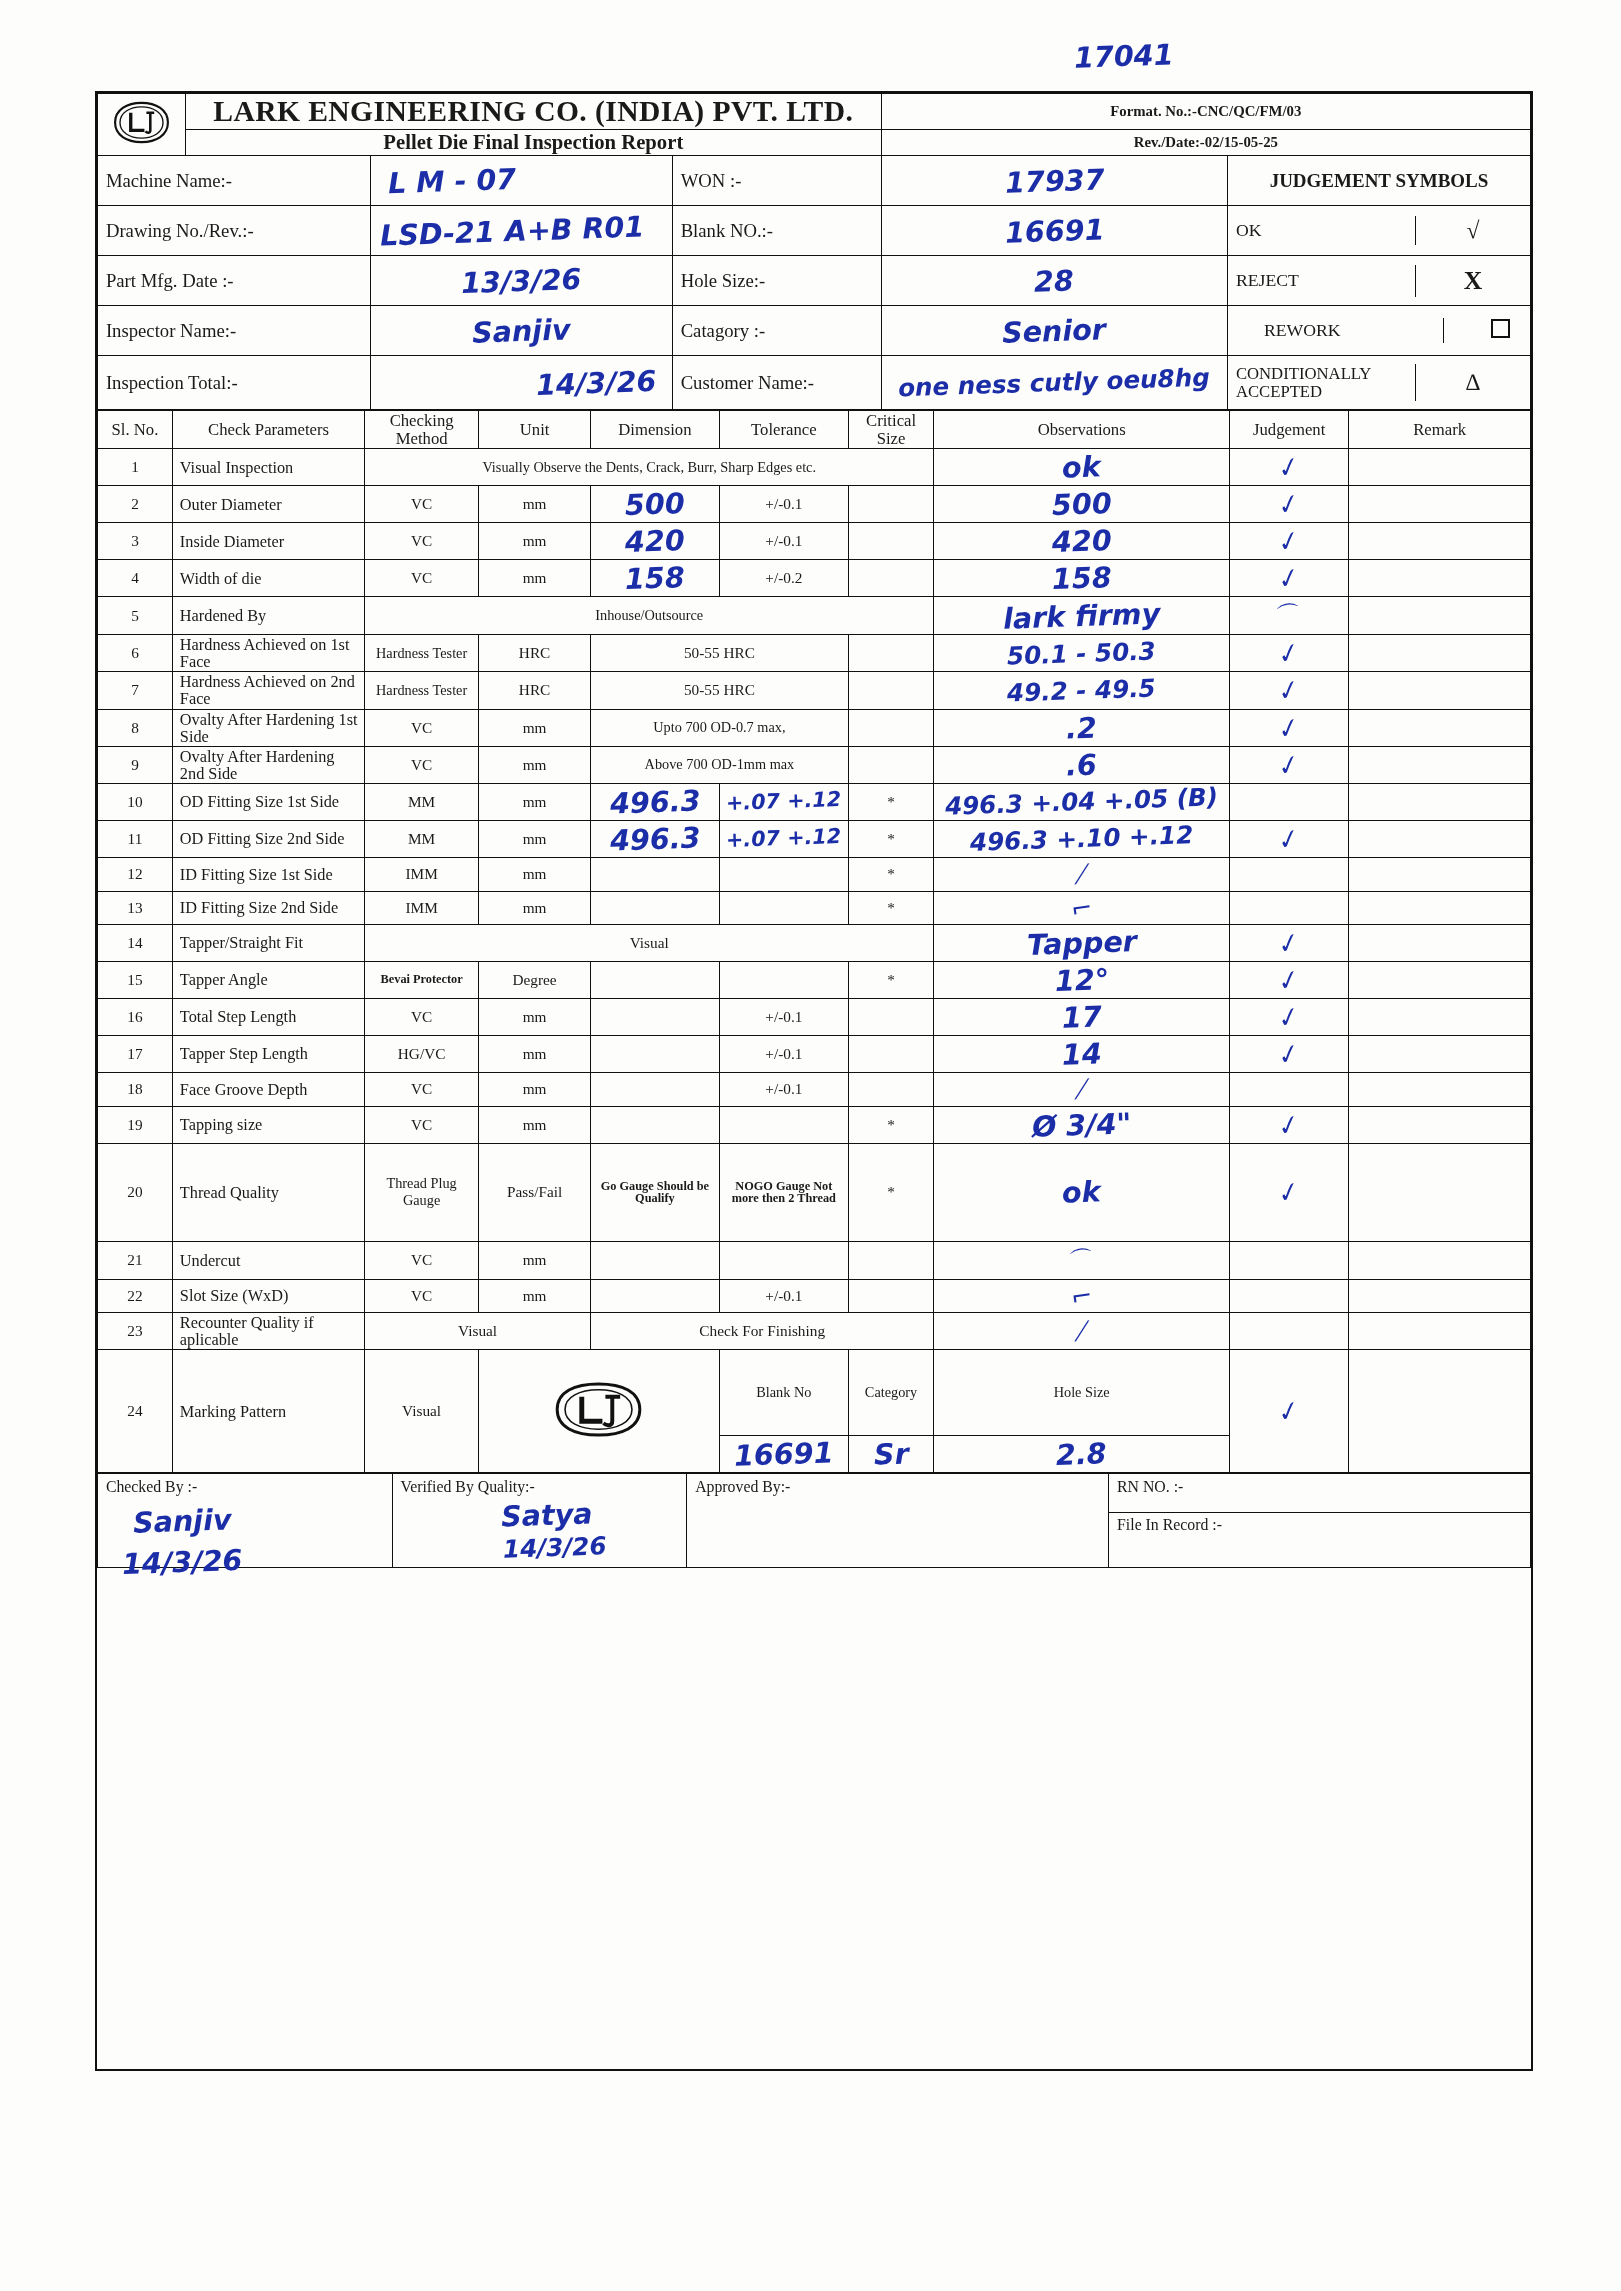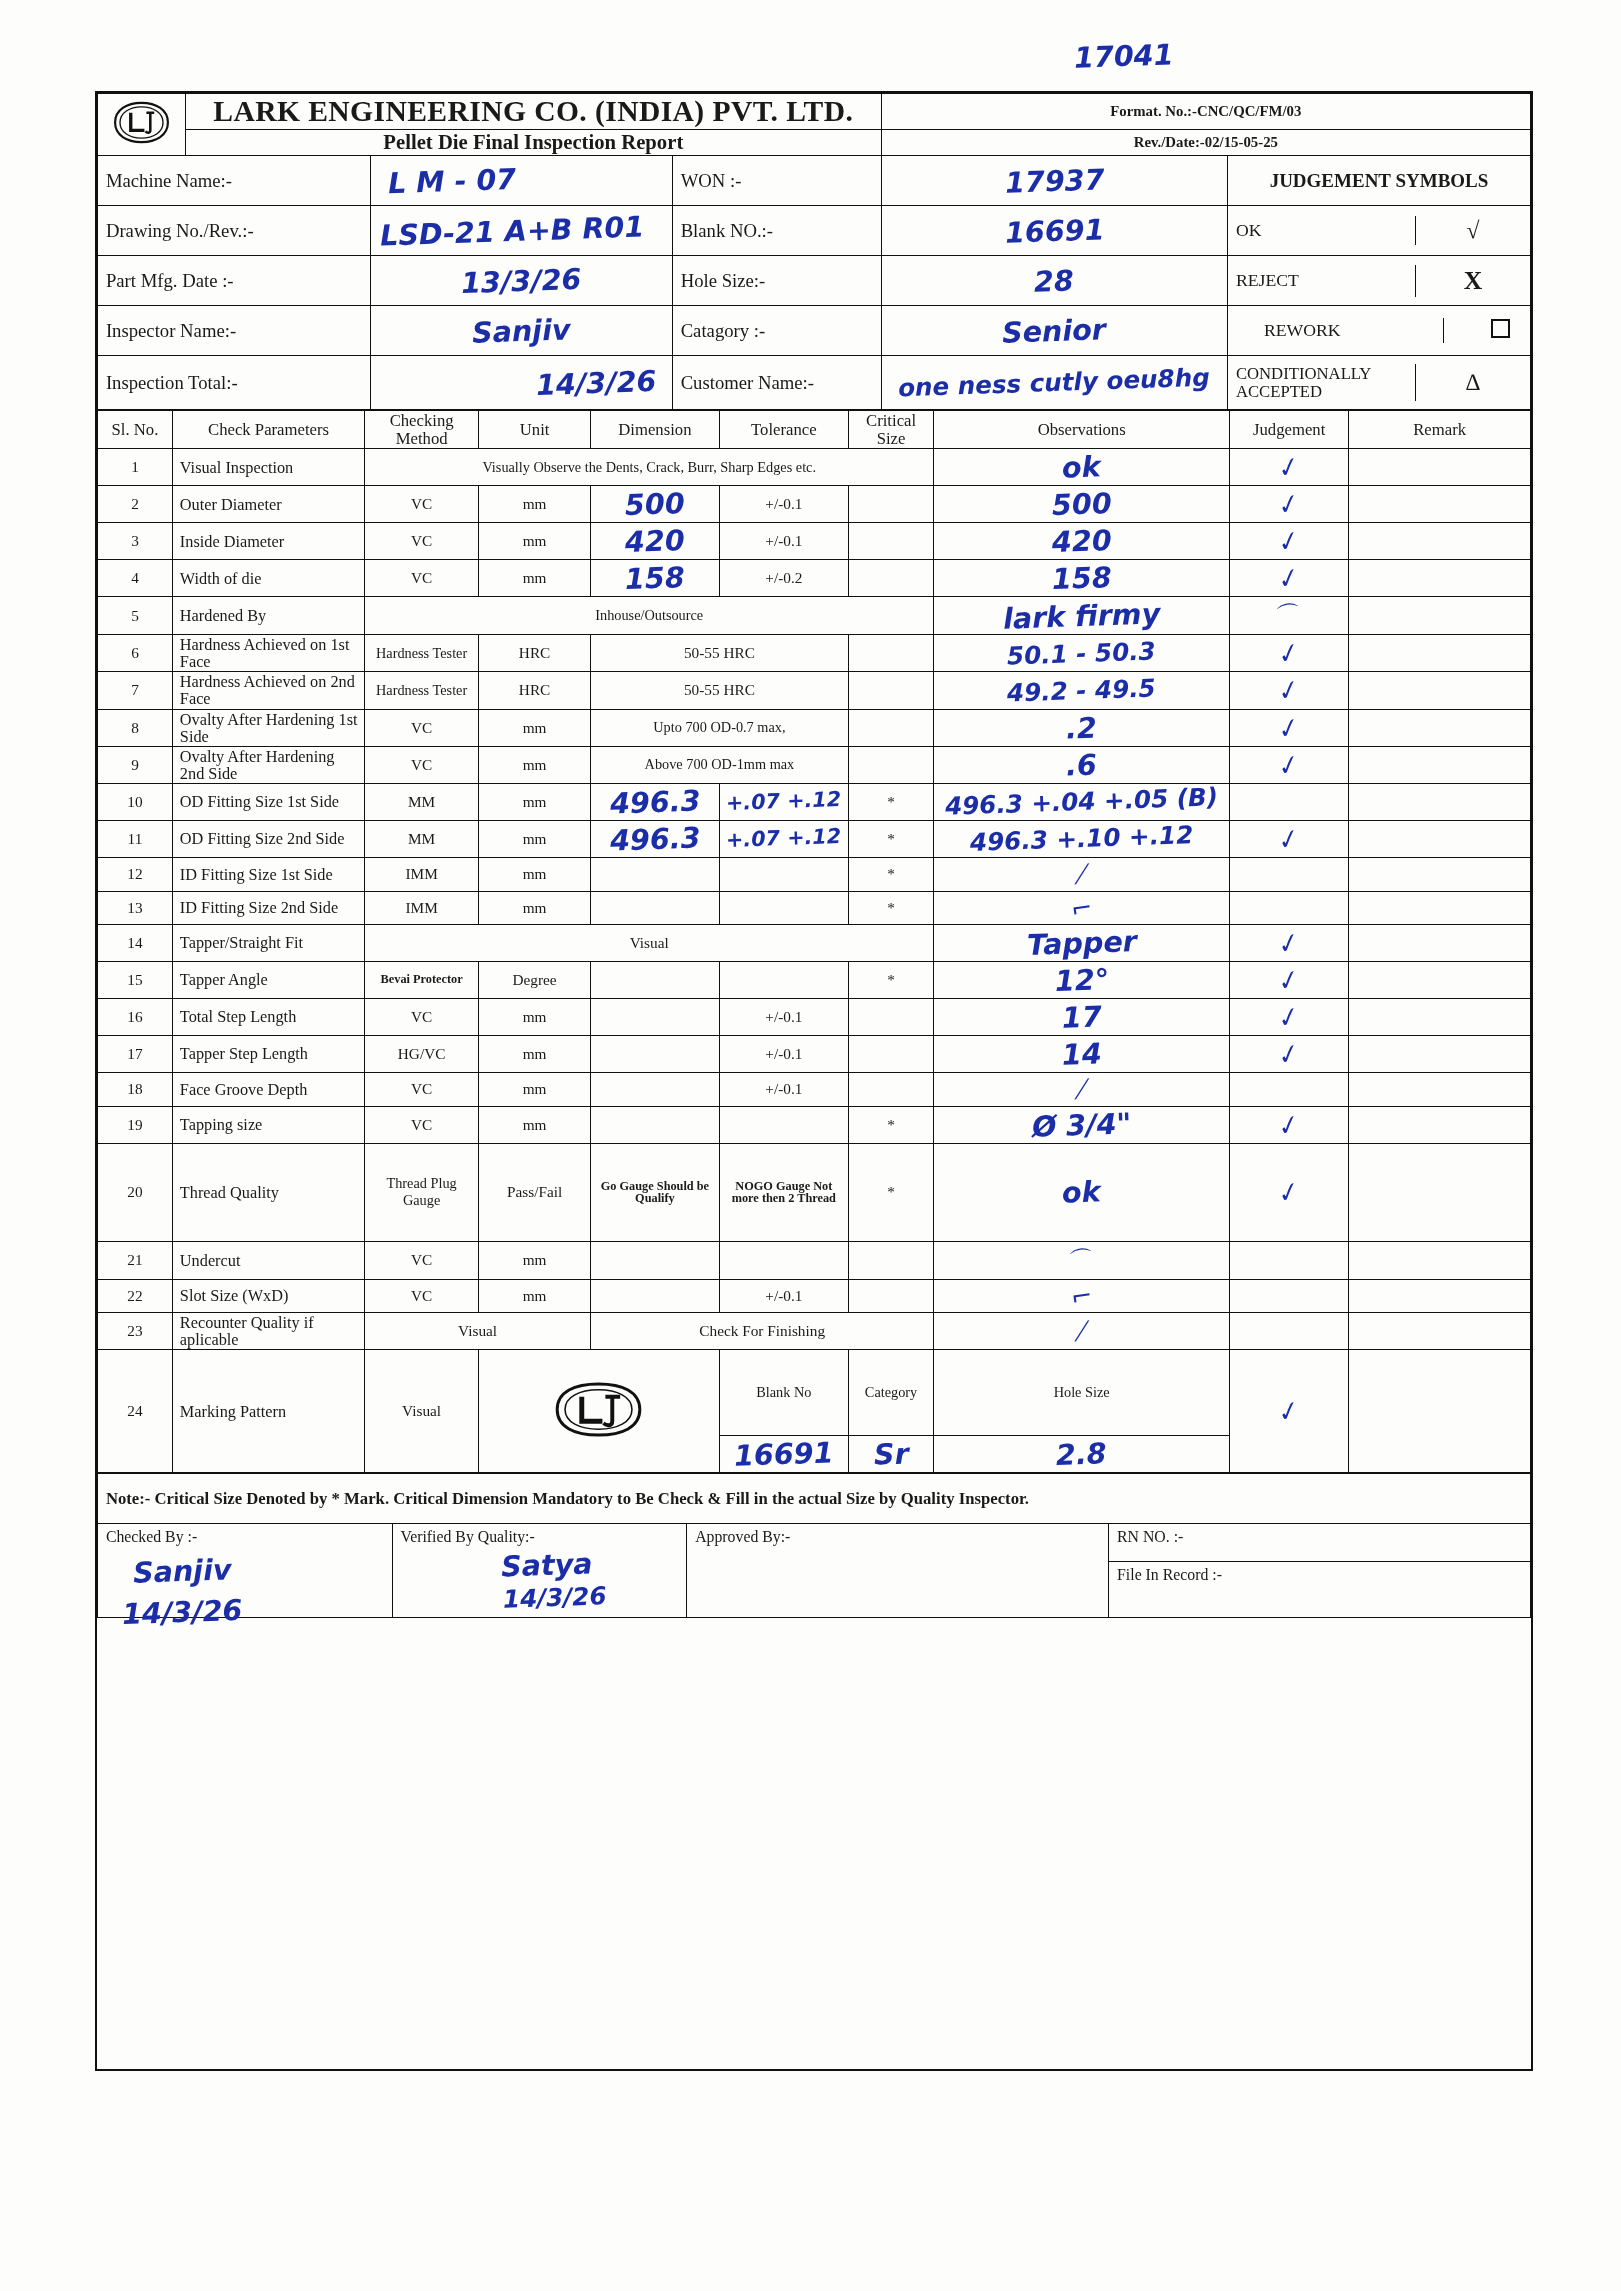--- a/index.html
+++ b/index.html
@@ -478,23 +478,20 @@
 
     <table>
       <colgroup>
           <col style="width:296px">
           <col style="width:296px">
           <col style="width:424px">
           <col style="width:424px">
         </colgroup>
       <tbody>
       <tr>
-        <td colspan="4" class="note" style="height:39px;">Note:- Critical Size Denoted by * Mark. Critical Dimension Mandatory to Be Check &amp; Fill in the actual Size by Quality Inspector.</td>
-      </tr>
-      <tr>
         <td class="sigcell">
           <span>Checked By :-</span>
           <div style="position:absolute;left:35px;top:29.6px;"><span class="hw lg">Sanjiv</span></div>
           <div style="position:absolute;left:23.6px;top:71px;"><span class="hw lg">14/3/26</span></div>
         </td>
         <td class="sigcell">
           <span>Verified By Quality:-</span>
           <div style="position:absolute;left:108px;top:23.6px;"><span class="hw lg">Satya</span></div>
           <div style="position:absolute;left:110px;top:59px;"><span class="hw md">14/3/26</span></div>
         </td>

